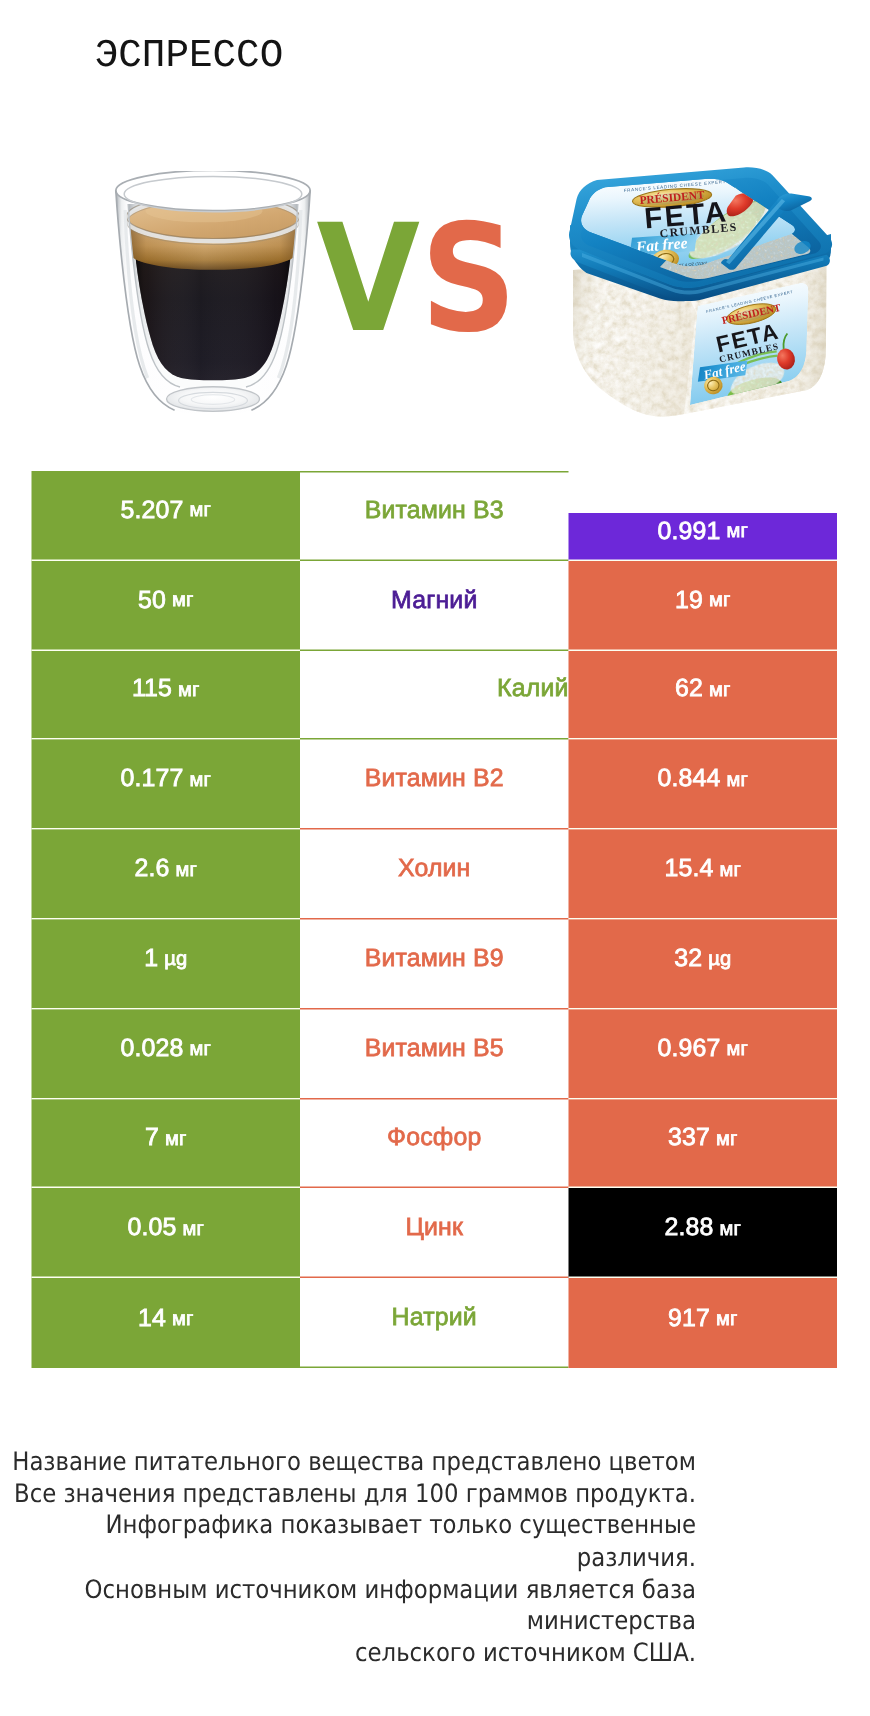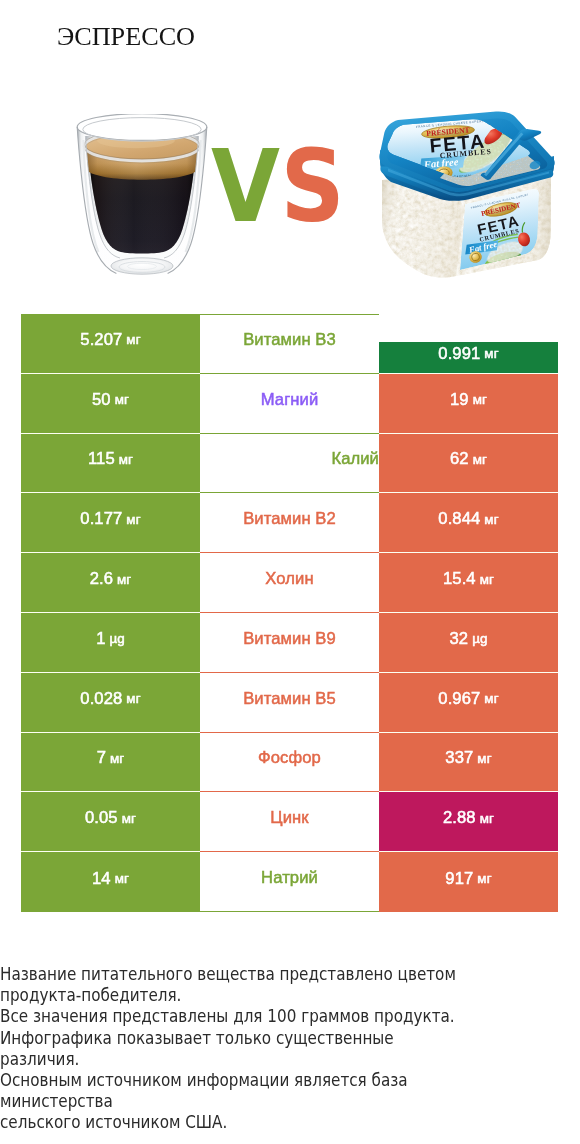--- a/index.html
+++ b/index.html
@@ -1,38 +1,38 @@
 <!DOCTYPE html>
 <html><head>
 <meta charset="utf-8">
 <style>
   html,body{margin:0;padding:0;}
   body{width:580px;height:1144px;background:#ffffff;font-family:"Liberation Sans",sans-serif;overflow:hidden;}
   .page{position:relative;width:580px;height:1144px;background:#fff;overflow:hidden;}
 
-  .title{position:absolute;top:22px;font-size:26.2px;font-weight:400;color:#141414;text-align:center;letter-spacing:0px;line-height:30px;font-family:Liberation Serif, serif;}
+  .title{position:absolute;top:22px;font-size:26.2px;font-weight:400;color:#141414;text-align:center;letter-spacing:0px;line-height:30px;font-family:Liberation Mono, monospace;}
   #title-left{left:26px;width:200px;}
   #title-right{left:355px;width:200px;}
 
   .vs{position:absolute;left:0;top:135px;width:556px;text-align:center;font-size:99px;font-weight:700;letter-spacing:0.5px;line-height:104px;font-family:"DejaVu Sans Condensed","DejaVu Sans",sans-serif;}
   .vs .v{color:#7ba637;}
   .vs .s{color:#e2694a;}
 
   #prod-left{position:absolute;left:76px;top:114px;width:132px;height:170px;}
   #prod-right{position:absolute;left:378px;top:110px;width:182px;height:180px;}
 
   .table{position:absolute;left:21px;top:314px;width:537px;height:598px;}
   .row{display:flex;height:59.8px;box-sizing:border-box;}
   .cell{display:flex;align-items:center;justify-content:center;box-sizing:border-box;padding-bottom:7px;}
   .cell-l,.cell-r{width:179px;color:#ffffff;font-size:16.6px;font-weight:400;-webkit-text-stroke:0.55px currentColor;letter-spacing:0.1px;border-bottom:1.4px solid #fdfff2;}
   .row:last-child .cell-l,.row:last-child .cell-r{border-bottom:none;}
   .cell-m{flex:1;font-size:16.6px;font-weight:400;-webkit-text-stroke:0.5px currentColor;letter-spacing:0.1px;}
   .unit{font-size:13.4px;margin-left:4px;}
 
-  .foot{position:absolute;left:0;top:964px;width:464px;text-align:left;font-size:16.9px;line-height:21.2px;color:#2b2b2b;font-family:"DejaVu Sans Condensed","DejaVu Sans",sans-serif;}
+  .foot{position:absolute;left:0;top:964px;width:464px;text-align:right;font-size:16.9px;line-height:21.2px;color:#2b2b2b;font-family:"DejaVu Sans Condensed","DejaVu Sans",sans-serif;}
 </style>
 </head>
 <body>
 
 <div class="page">
 
   <div class="title" id="title-left">ЭСПРЕССО</div>
 
   <div id="prod-left">
   <svg viewBox="0 0 132 170" width="132" height="170">
@@ -328,31 +328,31 @@
 
   <div class="table" id="table">
       <div class="row">
         <div class="cell cell-l" style="background: rgb(123, 166, 55);">
           <span>5.207</span>
           <span class="unit">мг</span>
         </div>
         <div class="cell cell-m" style="color: rgb(123, 166, 55); border-top: 1px solid rgb(123, 166, 55); border-bottom: 1px solid rgb(123, 166, 55);">
           <span>Витамин B3</span>
         </div>
-        <div class="cell cell-r" style="background: #15803d; margin-top: 28px;">
+        <div class="cell cell-r" style="background: #6d28d9; margin-top: 28px;">
           <span>0.991</span>
           <span class="unit">мг</span>
         </div>
       </div>
       <div class="row">
         <div class="cell cell-l" style="background: rgb(123, 166, 55);">
           <span>50</span>
           <span class="unit">мг</span>
         </div>
-        <div class="cell cell-m" style="color: #8b5cf6; border-bottom: 1px solid rgb(123, 166, 55);">
+        <div class="cell cell-m" style="color: #4c1d95; border-bottom: 1px solid rgb(123, 166, 55);">
           <span>Магний</span>
         </div>
         <div class="cell cell-r" style="background: rgb(226, 105, 74);">
           <span>19</span>
           <span class="unit">мг</span>
         </div>
       </div>
       <div class="row">
         <div class="cell cell-l" style="background: rgb(123, 166, 55);">
           <span>115</span>
@@ -432,40 +432,39 @@
         </div>
       </div>
       <div class="row">
         <div class="cell cell-l" style="background: rgb(123, 166, 55);">
           <span>0.05</span>
           <span class="unit">мг</span>
         </div>
         <div class="cell cell-m" style="color: rgb(226, 105, 74); border-bottom: 1px solid rgb(226, 105, 74);">
           <span>Цинк</span>
         </div>
-        <div class="cell cell-r" style="background: #be185d; align-items: center;">
+        <div class="cell cell-r" style="background: #000000; align-items: center;">
           <span>2.88</span>
           <span class="unit">мг</span>
         </div>
       </div>
       <div class="row">
         <div class="cell cell-l" style="background: rgb(123, 166, 55);">
           <span>14</span>
           <span class="unit">мг</span>
         </div>
         <div class="cell cell-m" style="color: rgb(123, 166, 55); border-bottom: 1px solid rgb(123, 166, 55);">
           <span>Натрий</span>
         </div>
         <div class="cell cell-r" style="background: rgb(226, 105, 74);">
           <span>917</span>
           <span class="unit">мг</span>
         </div>
       </div>
     </div>
   <div class="foot" id="foot">
       <div>Название питательного вещества представлено цветом</div>
-      <div>продукта-победителя.</div>
       <div>Все значения представлены для 100 граммов продукта.</div>
       <div>Инфографика показывает только существенные различия.</div>
       <div>Основным источником информации является база министерства</div>
       <div>сельского источником США.</div>
     </div>
 </div>
 
 </body></html>

